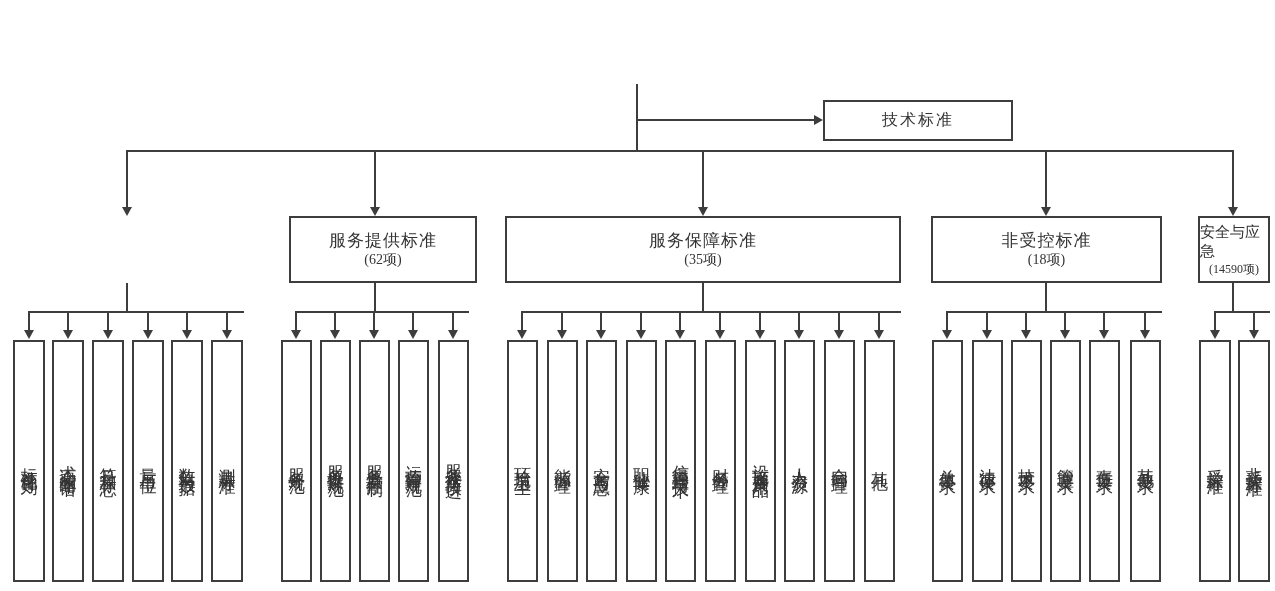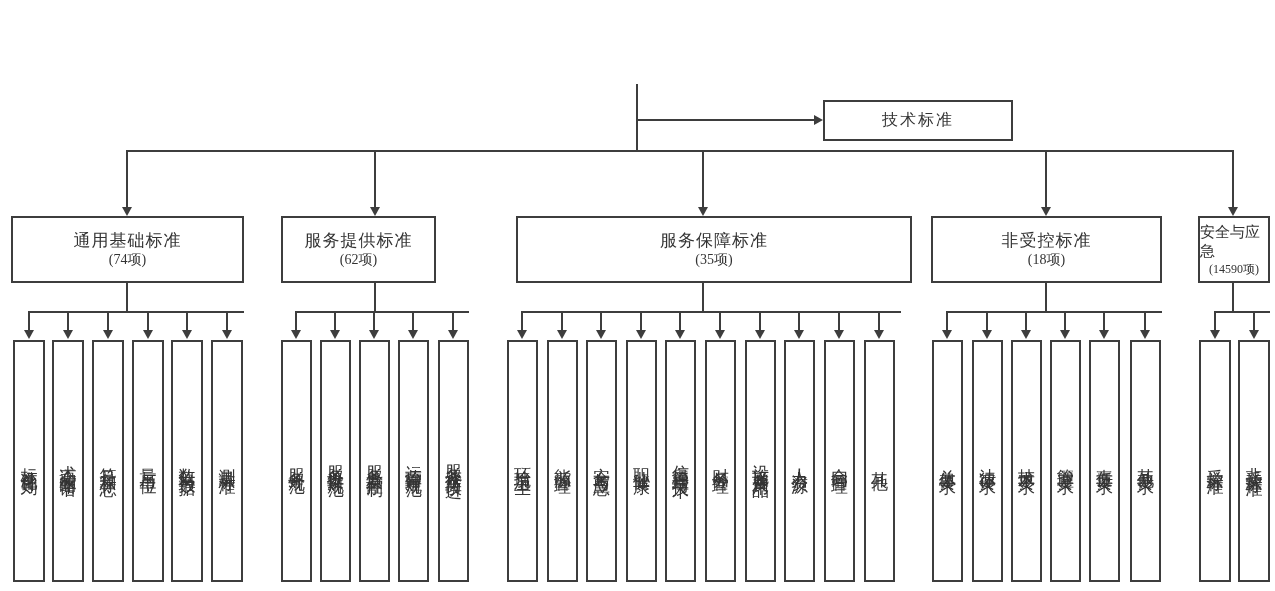--- a/index.html
+++ b/index.html
@@ -54,29 +54,25 @@
   <div class="ad" style="left:122px;top:207px;"></div>
   <div class="vl" style="left:374px;top:150px;height:57px;"></div>
   <div class="ad" style="left:370px;top:207px;"></div>
   <div class="vl" style="left:702px;top:150px;height:57px;"></div>
   <div class="ad" style="left:698px;top:207px;"></div>
   <div class="vl" style="left:1045px;top:150px;height:57px;"></div>
   <div class="ad" style="left:1041px;top:207px;"></div>
   <div class="vl" style="left:1232px;top:150px;height:57px;"></div>
   <div class="ad" style="left:1228px;top:207px;"></div>
 
-  <div class="box gbox" style="left:11px;width:233px;">
-    <span class="glabel">通用基础标准</span>
-    <span class="gcount">(74项)</span>
-  </div>
-  <div class="box gbox" style="left:281px;width:155px;">
+  <div class="box gbox" style="left:289px;width:188px;">
     <span class="glabel">服务提供标准</span>
     <span class="gcount">(62项)</span>
   </div>
-  <div class="box gbox" style="left:516px;width:396px;">
+  <div class="box gbox" style="left:505px;width:396px;">
     <span class="glabel">服务保障标准</span>
     <span class="gcount">(35项)</span>
   </div>
   <div class="box gbox" style="left:931px;width:231px;">
     <span class="glabel">非受控标准</span>
     <span class="gcount">(18项)</span>
   </div>
   <div class="box gbox gs-small" style="left:1198px;width:72px;">
     <span class="glabel">安全与应急</span>
     <span class="gcount">(14590项)</span>

